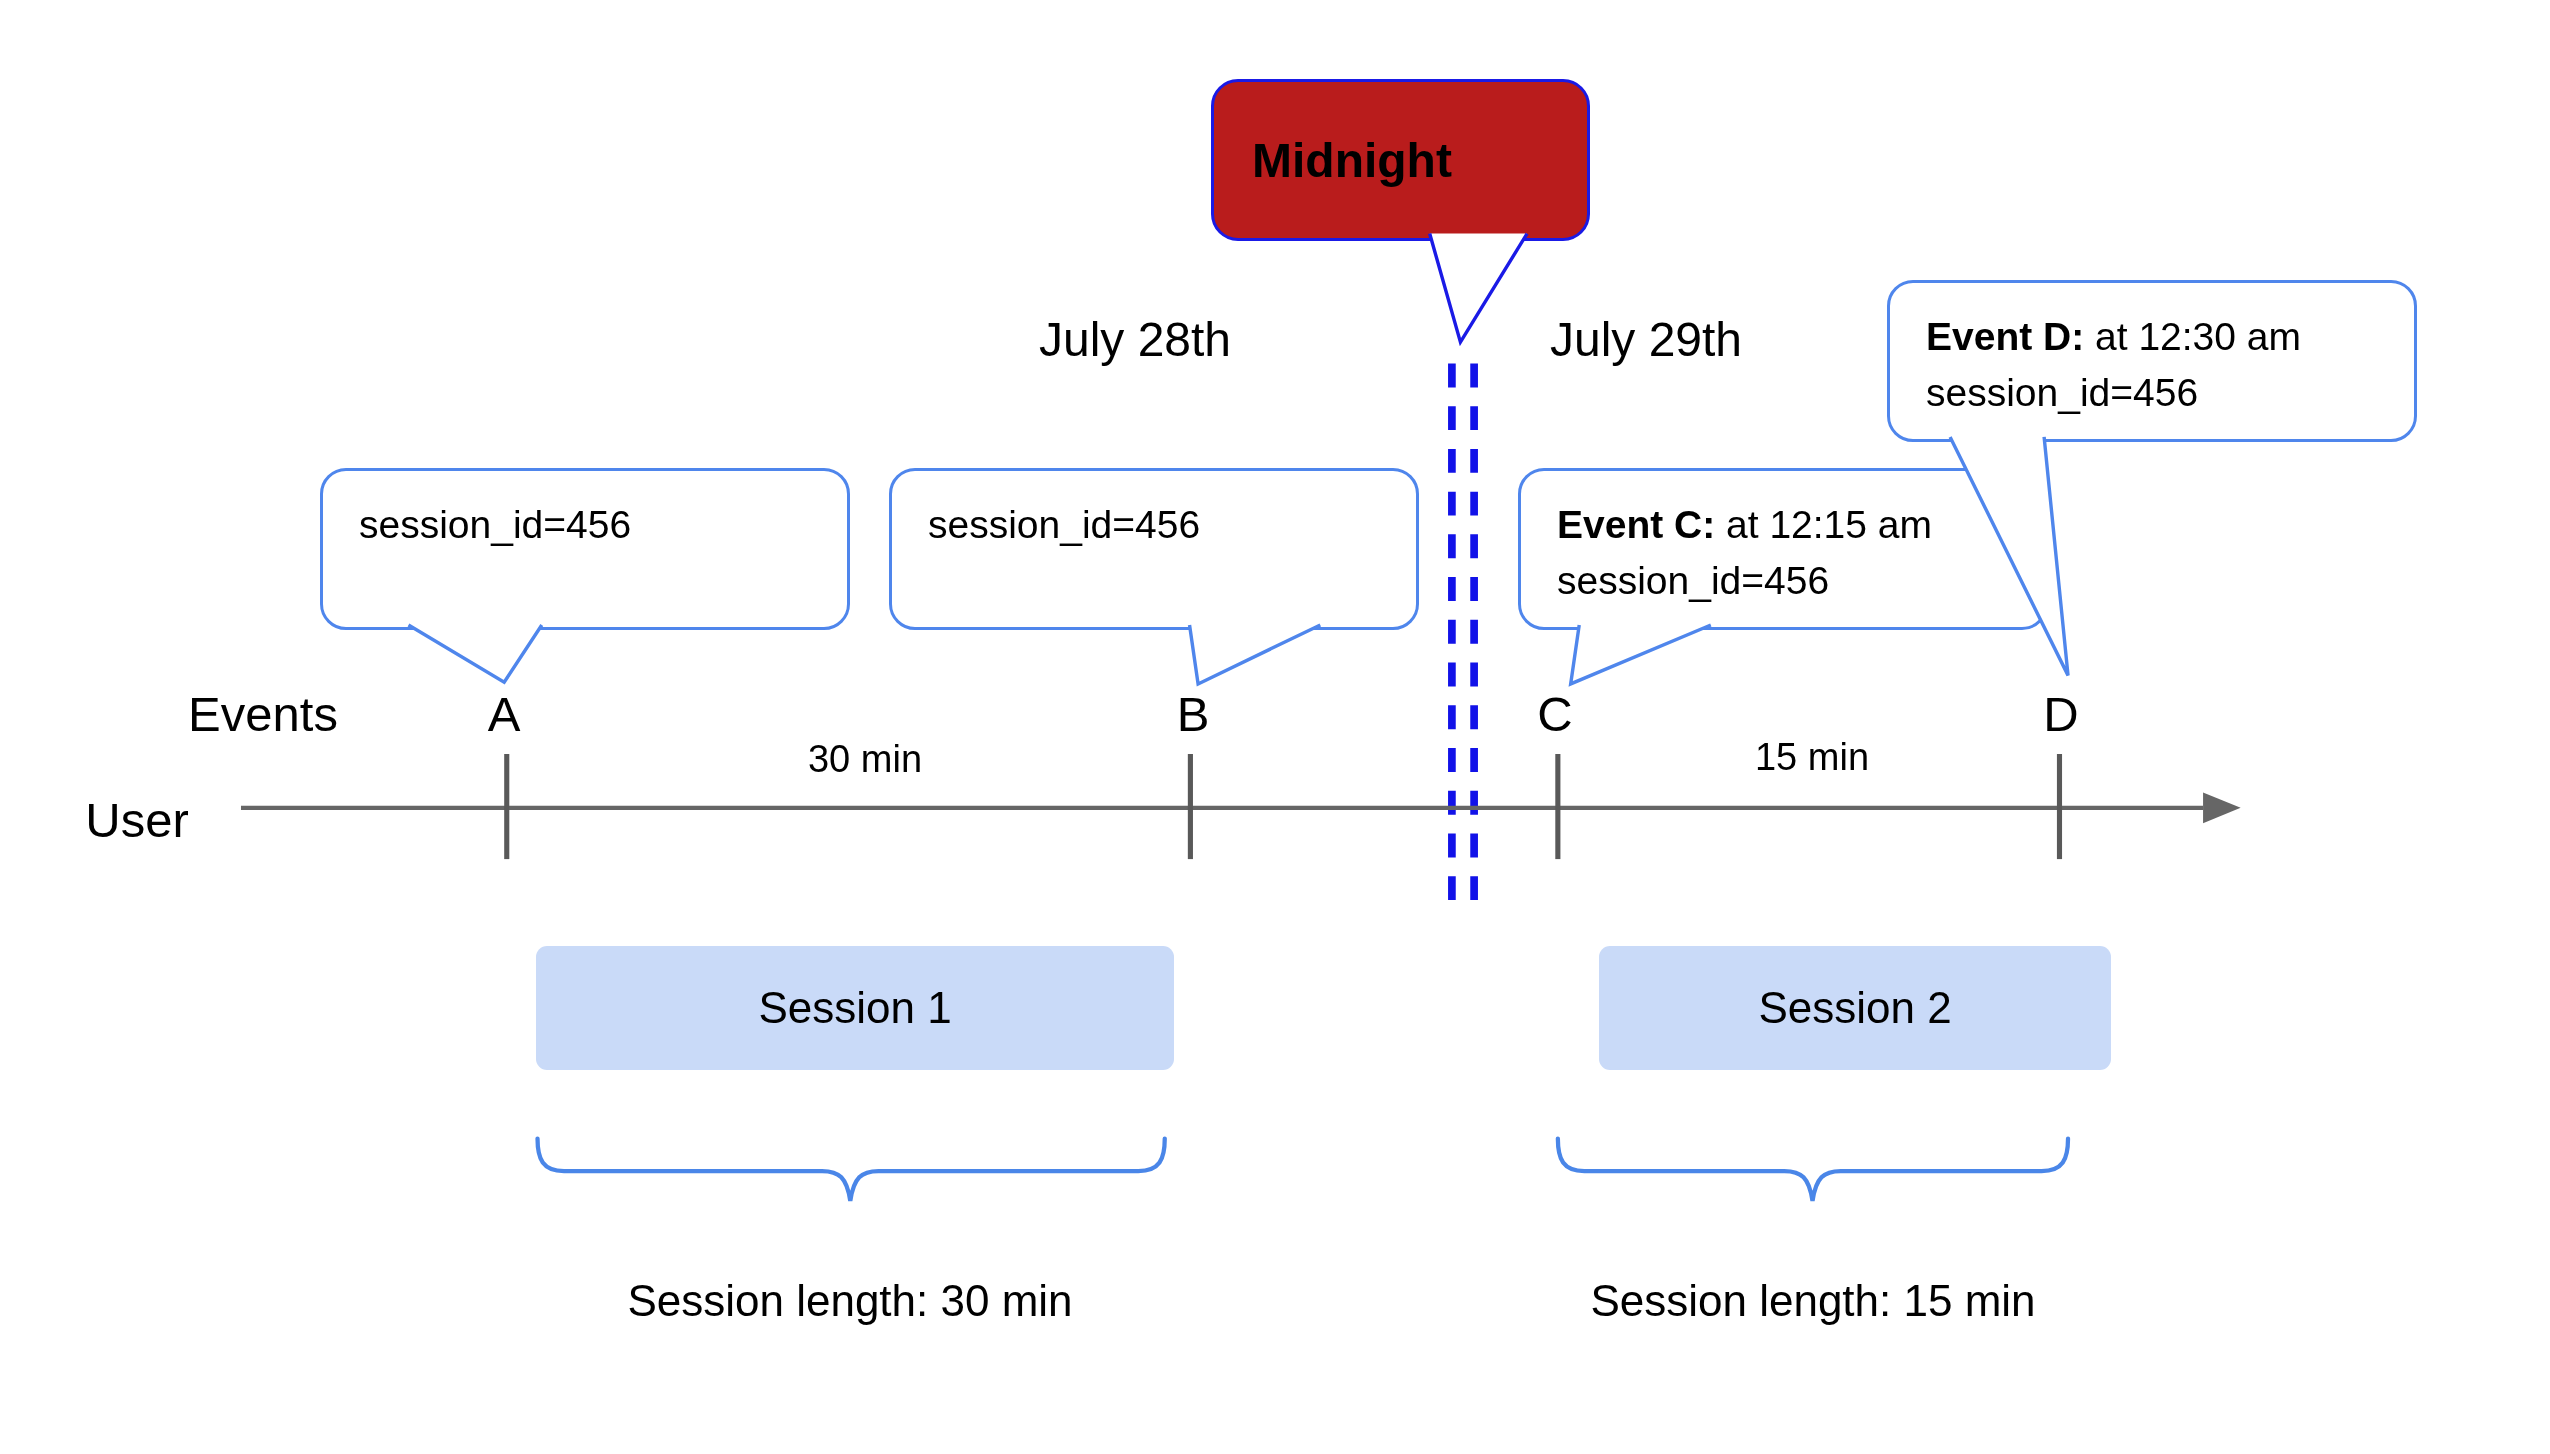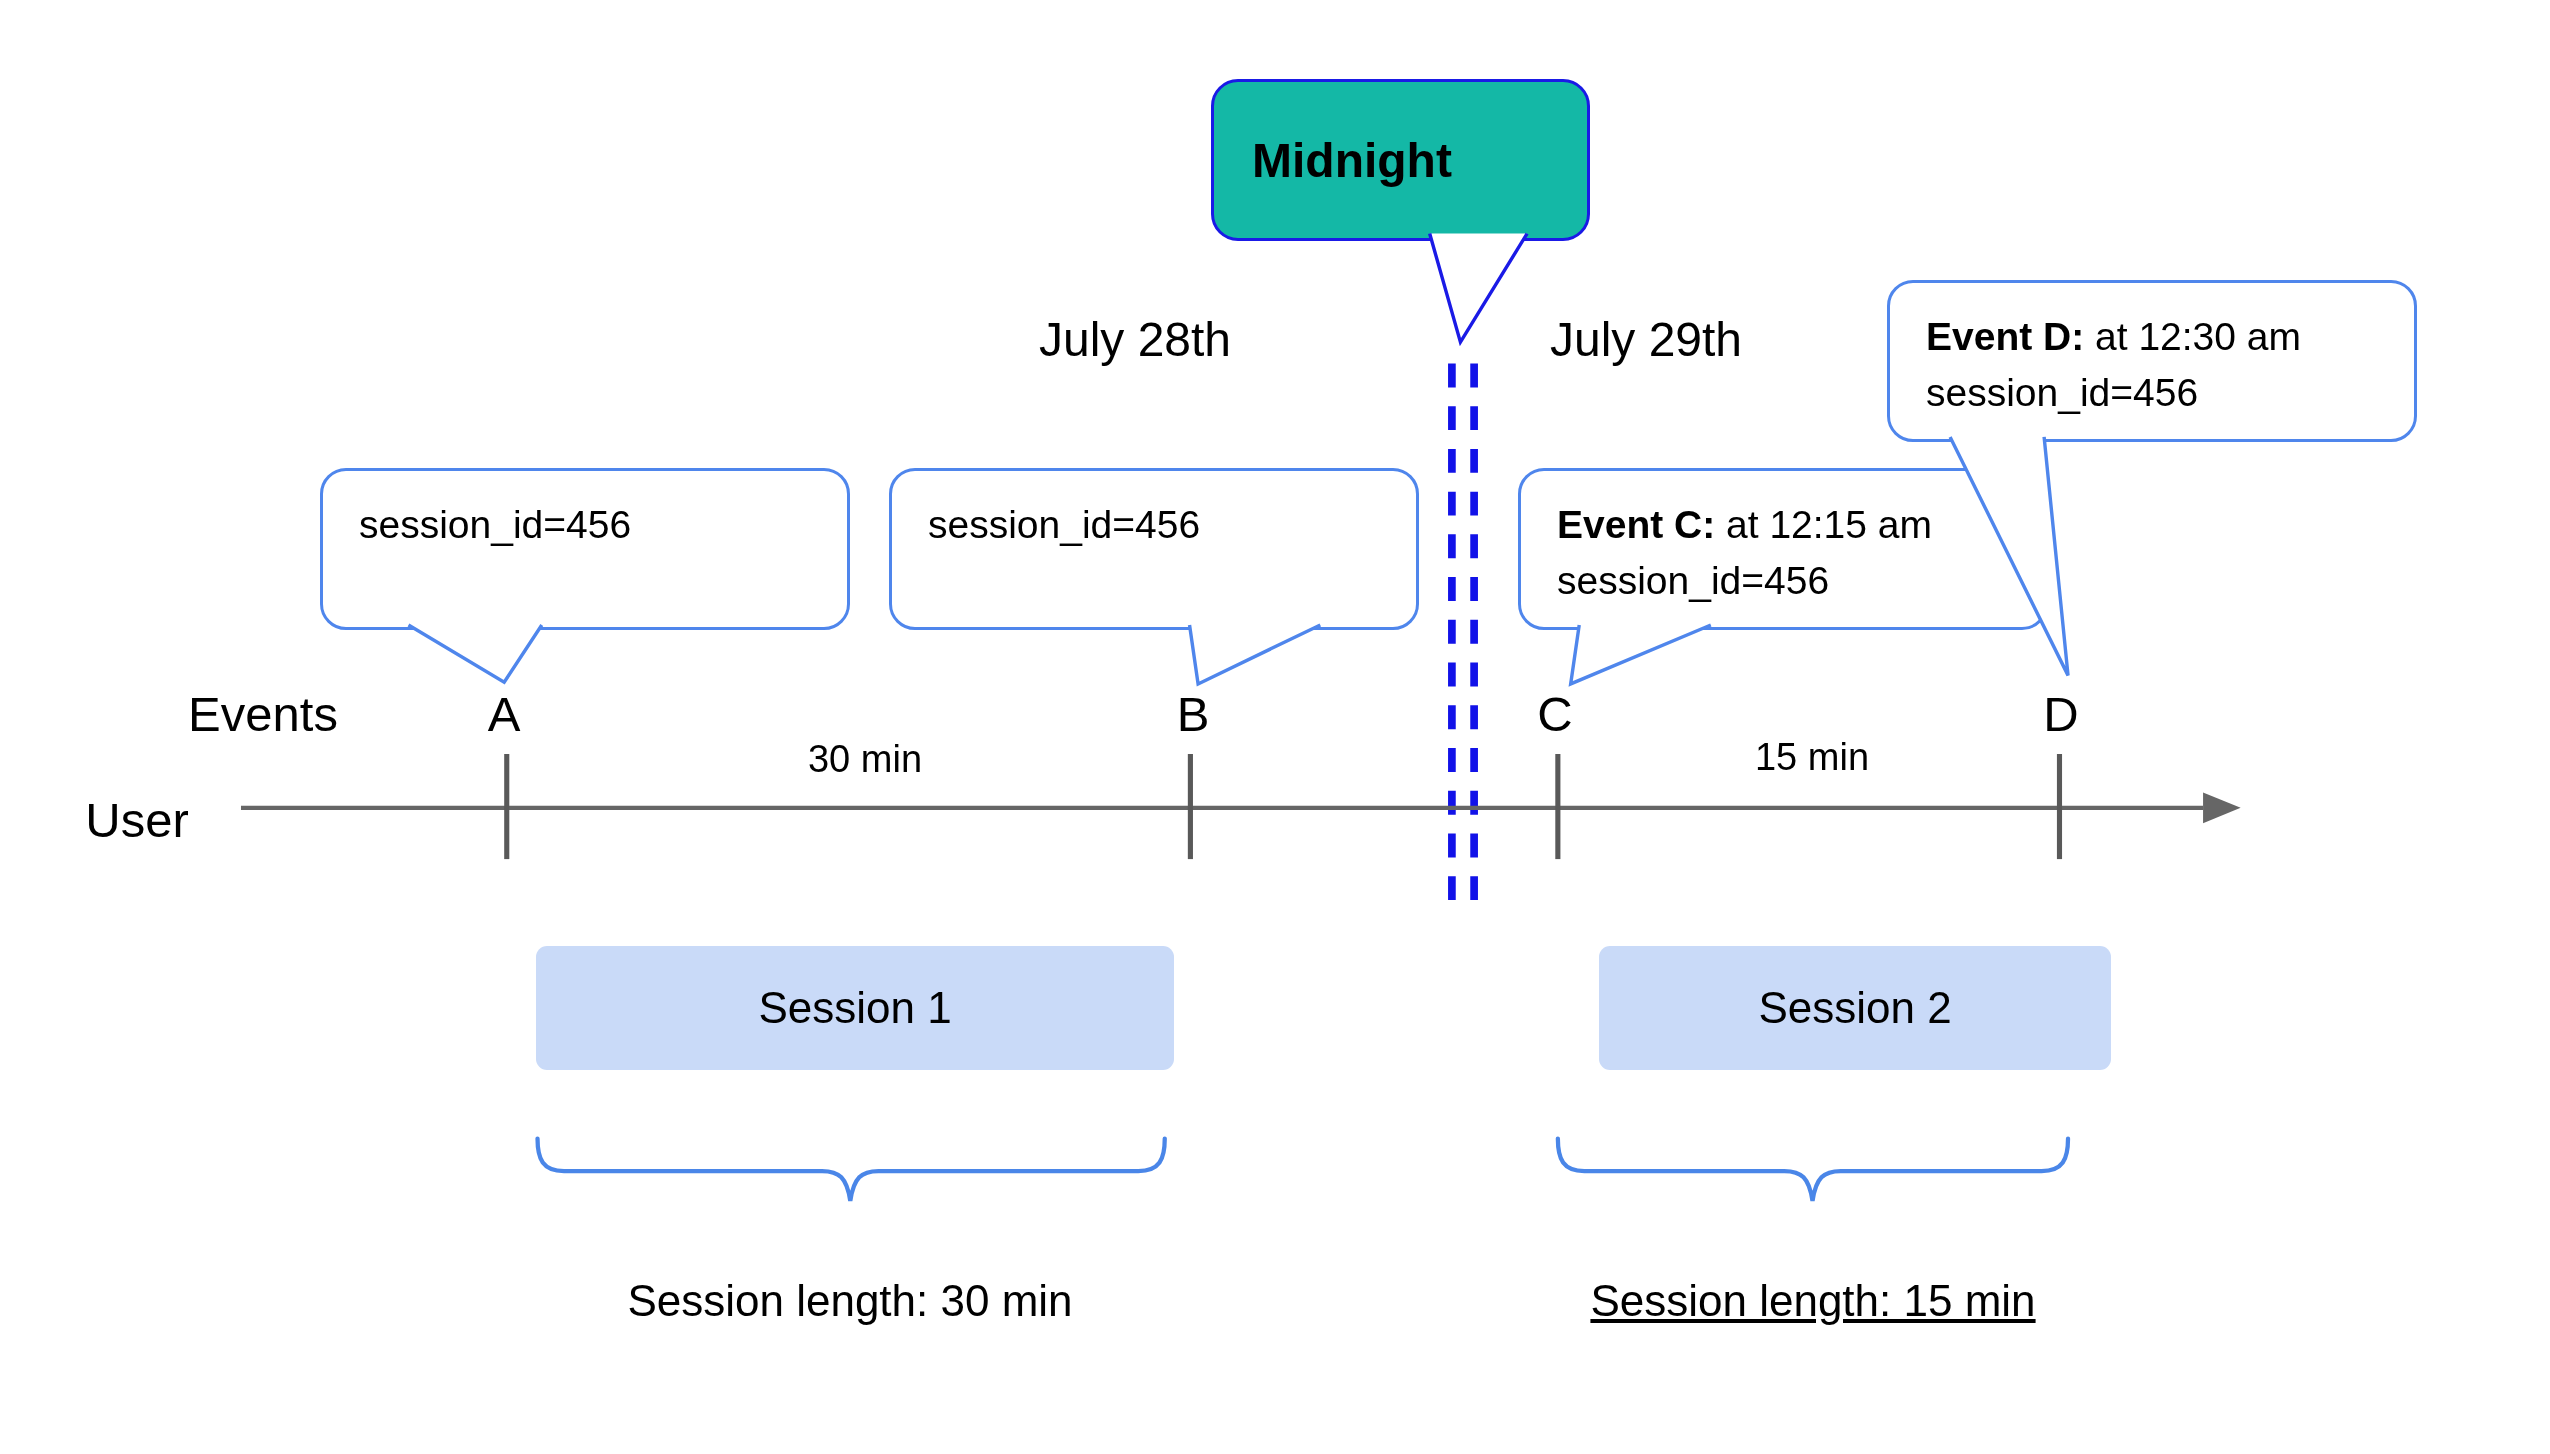--- a/index.html
+++ b/index.html
@@ -12,21 +12,21 @@
   .lbl-big{font-size:49px;line-height:1;}
   .lbl-date{font-size:48px;line-height:1;}
   .lbl-min{font-size:38px;line-height:1;}
   .callout{
     position:absolute;width:530px;height:162px;background:#ffffff;
     border:3.4px solid #4f86ec;border-radius:26px;box-sizing:border-box;
     padding:26px 26px 0 36px;font-size:39px;line-height:56px;z-index:2;
   }
   .callout b{font-weight:bold;}
   .bubble-midnight{
-    position:absolute;left:1211px;top:79px;width:379px;height:162px;background:#14b8a6;
+    position:absolute;left:1211px;top:79px;width:379px;height:162px;background:#b91c1c;
     border:3.4px solid #1a1ae6;border-radius:27px;box-sizing:border-box;
     display:flex;align-items:center;padding-left:38px;
     font-size:48px;font-weight:bold;z-index:2;
   }
   .session-box{
     position:absolute;top:946px;height:124px;background:#c9daf8;
     display:flex;align-items:center;justify-content:center;
     font-size:44px;z-index:1;border-radius:11px;
   }
   .sess-len{font-size:44px;}
@@ -74,21 +74,21 @@
   <div class="abs center lbl-min" style="left:1812px;top:757px;">15 min</div>
 
   <div class="session-box" style="left: 536px; width: 638px; background-color: rgb(201, 218, 248);">
     <span>Session 1</span>
   </div>
   <div class="session-box" style="left: 1556px; width: 512px; background-color: rgb(201, 218, 248); margin-left: 43px;">
     <span>Session 2</span>
   </div>
 
   <div class="abs center sess-len" style="left:850px;top:1301px;">Session length: 30 min</div>
-  <div class="abs center sess-len" style="left:1813px;top:1301px;text-decoration:underline;">Session length: 15 min</div>
+  <div class="abs center sess-len" style="left:1813px;top:1301px;">Session length: 15 min</div>
 
   <svg class="overlay" width="2550" height="1455" viewBox="0 0 2984 1702">
 
     <line x1="1699" y1="425" x2="1699" y2="1075" stroke-width="9" stroke-dasharray="28 22" stroke="#1212e8"></line>
     <line x1="1725" y1="425" x2="1725" y2="1075" stroke-width="9" stroke-dasharray="28 22" stroke="#1212e8"></line>
 
     <path d="M 1673,273 L 1709,400 L 1787,273" fill="#ffffff" stroke-width="4" stroke="#1a1ae6"></path>
 
     <path d="M 478,731 L 590,798 L 634,731" fill="#ffffff" stroke-width="4" stroke="#4f86ec"></path>
     <path d="M 1392,731 L 1402,800 L 1545,731" fill="#ffffff" stroke-width="4" stroke="#4f86ec"></path>

